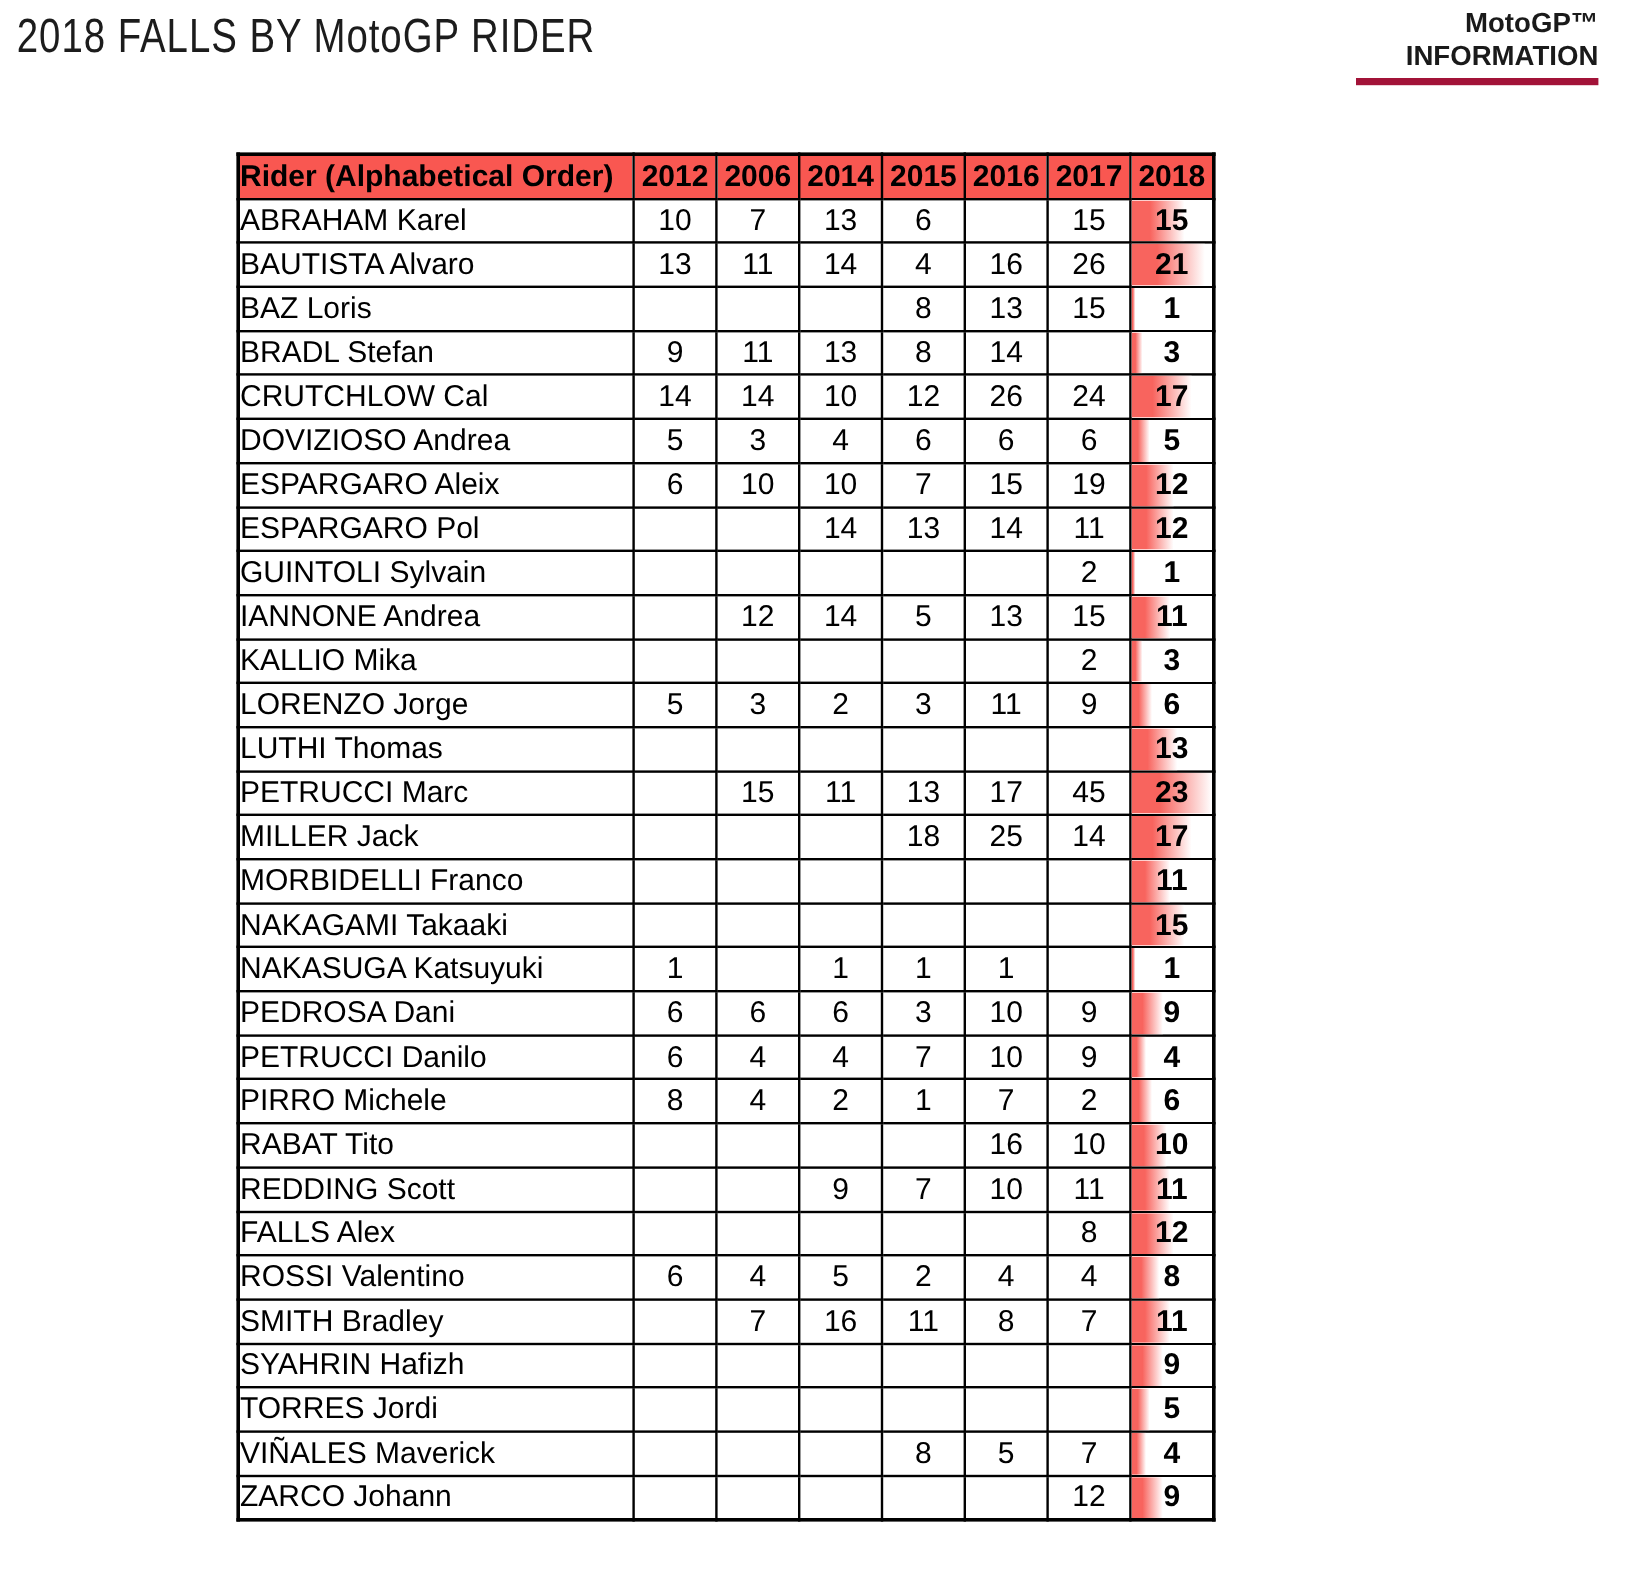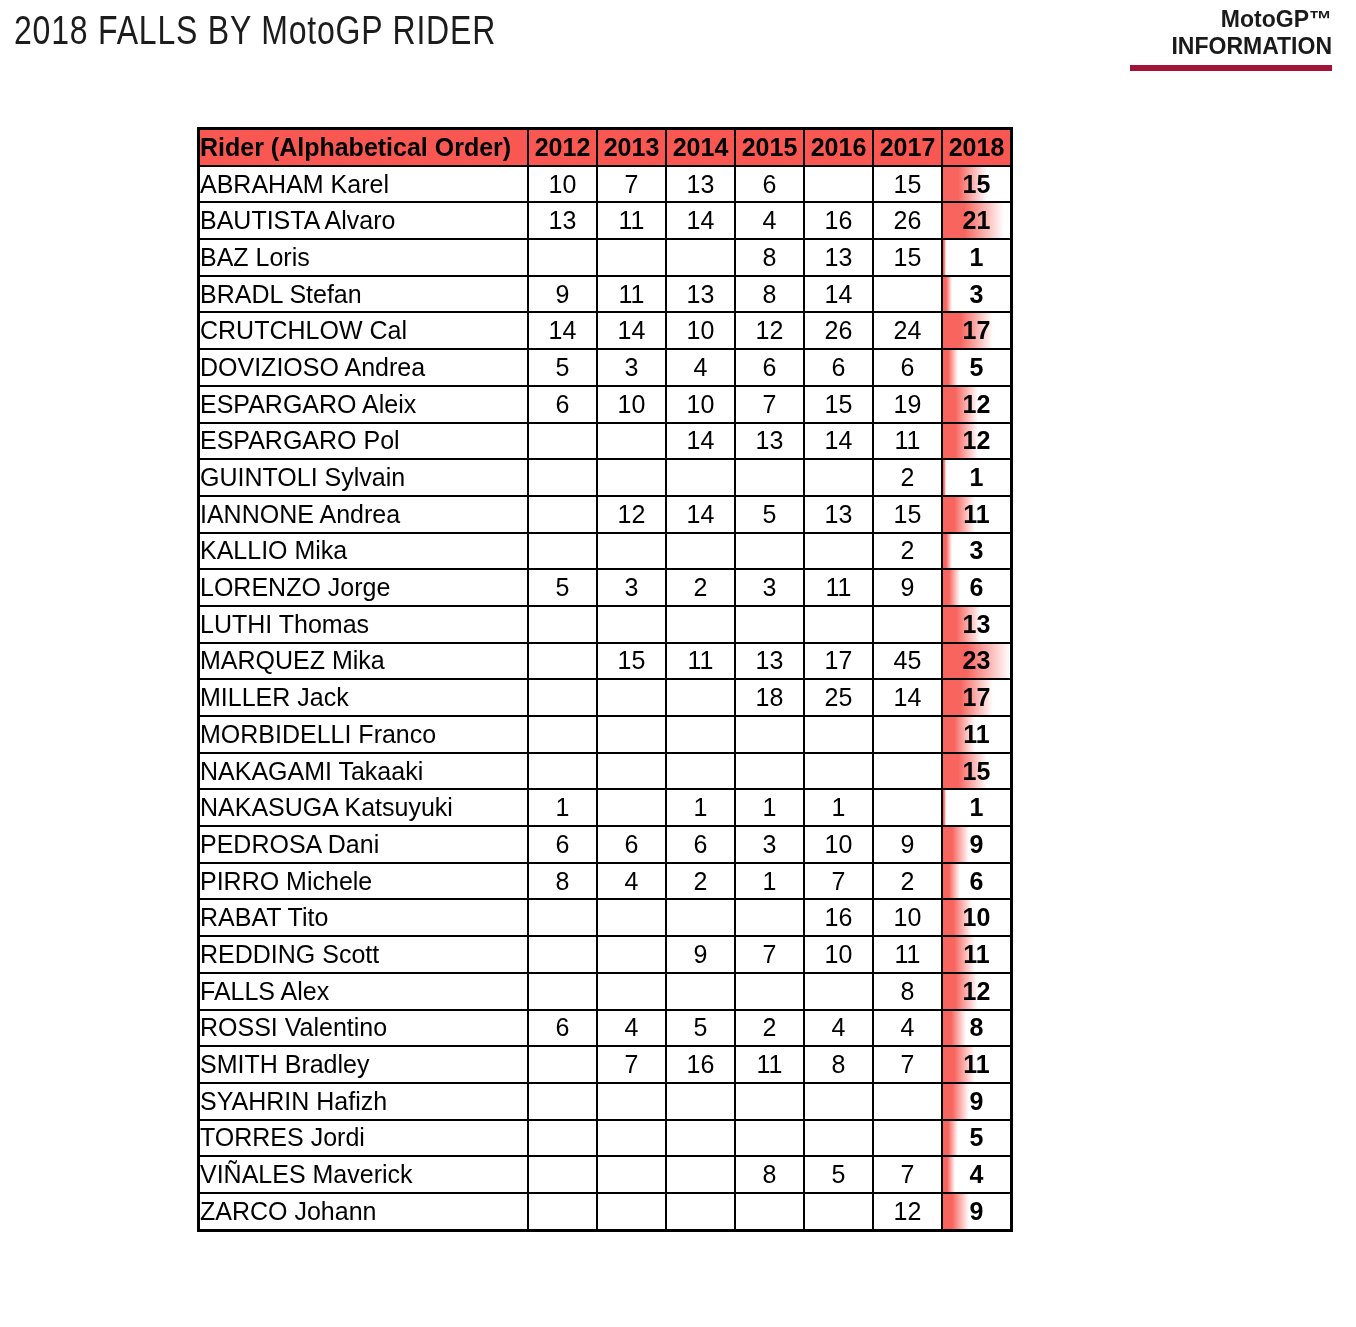--- a/index.html
+++ b/index.html
@@ -61,21 +61,21 @@
   <div class="brand-line">MotoGP™</div>
   <div class="brand-line">INFORMATION</div>
   <div class="brand-rule"></div>
 </div>
 
 <table class="falls">
   <thead>
     <tr id="head-row">
         <th class="rider-col">Rider (Alphabetical Order)</th>
         <th class="year-col">2012</th>
-        <th class="year-col">2013</th>
+        <th class="year-col">2006</th>
         <th class="year-col">2014</th>
         <th class="year-col">2015</th>
         <th class="year-col">2016</th>
         <th class="year-col">2017</th>
         <th class="year-col">2018</th>
       </tr>
   </thead>
   <tbody id="body-rows">
       <tr>
         <td class="rider-cell">ABRAHAM Karel</td>
@@ -201,21 +201,21 @@
         <td class="rider-cell">LUTHI Thomas</td>
         <td class="num-cell"></td>
         <td class="num-cell"></td>
         <td class="num-cell"></td>
         <td class="num-cell"></td>
         <td class="num-cell"></td>
         <td class="num-cell"></td>
         <td class="bar-cell"><div class="bar" style="width: 56.5217%;"></div><span class="val">13</span></td>
       </tr>
       <tr>
-        <td class="rider-cell">MARQUEZ Mika</td>
+        <td class="rider-cell">PETRUCCI Marc</td>
         <td class="num-cell"></td>
         <td class="num-cell">15</td>
         <td class="num-cell">11</td>
         <td class="num-cell">13</td>
         <td class="num-cell">17</td>
         <td class="num-cell">45</td>
         <td class="bar-cell"><div class="bar" style="width: 100%;"></div><span class="val">23</span></td>
       </tr>
       <tr>
         <td class="rider-cell">MILLER Jack</td>
@@ -259,20 +259,30 @@
       </tr>
       <tr>
         <td class="rider-cell">PEDROSA Dani</td>
         <td class="num-cell">6</td>
         <td class="num-cell">6</td>
         <td class="num-cell">6</td>
         <td class="num-cell">3</td>
         <td class="num-cell">10</td>
         <td class="num-cell">9</td>
         <td class="bar-cell"><div class="bar" style="width: 39.1304%;"></div><span class="val">9</span></td>
+      </tr>
+      <tr>
+        <td class="rider-cell">PETRUCCI Danilo</td>
+        <td class="num-cell">6</td>
+        <td class="num-cell">4</td>
+        <td class="num-cell">4</td>
+        <td class="num-cell">7</td>
+        <td class="num-cell">10</td>
+        <td class="num-cell">9</td>
+        <td class="bar-cell"><div class="bar" style="width: 17.3913%;"></div><span class="val">4</span></td>
       </tr>
       <tr>
         <td class="rider-cell">PIRRO Michele</td>
         <td class="num-cell">8</td>
         <td class="num-cell">4</td>
         <td class="num-cell">2</td>
         <td class="num-cell">1</td>
         <td class="num-cell">7</td>
         <td class="num-cell">2</td>
         <td class="bar-cell"><div class="bar" style="width: 26.087%;"></div><span class="val">6</span></td>

